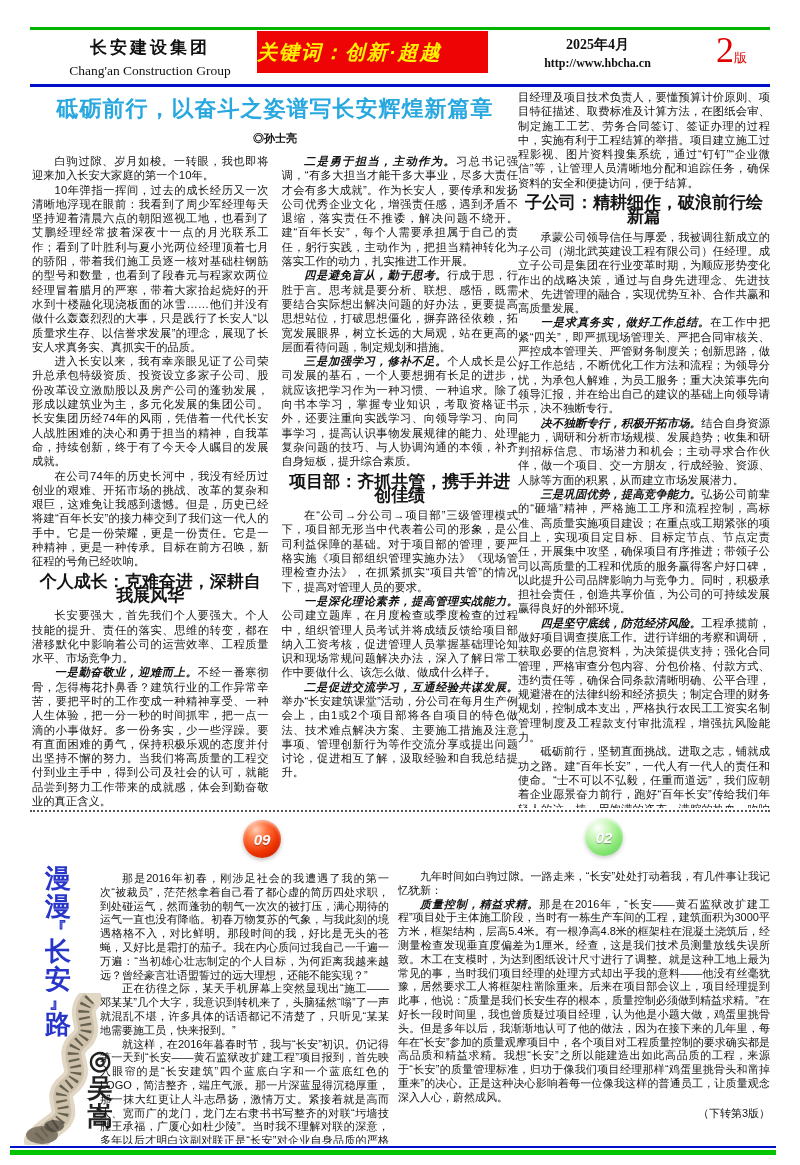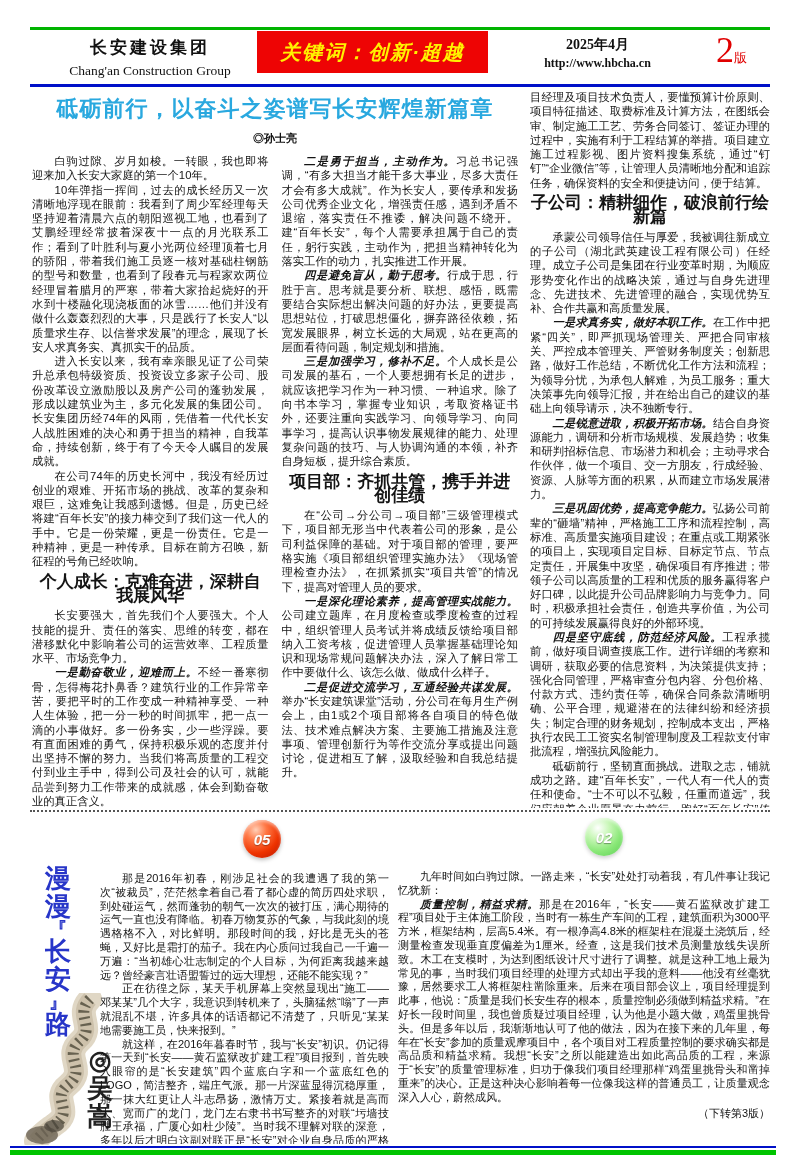--- a/index.html
+++ b/index.html
@@ -9,31 +9,31 @@
   .rule{position:absolute;}
   .top-green{left:30px;top:27px;width:740px;height:3px;background:#00B400;}
   .head-blue{left:30px;top:84px;width:740px;height:3px;background:#0010C8;}
   .bot-blue{left:10px;top:1146px;width:766px;height:2px;background:#0010C8;}
   .bot-green{left:10px;top:1150px;width:766px;height:5px;background:#00C400;}
   
   .masthead{position:absolute;left:52px;top:36px;width:196px;text-align:center;}
   .org-cn{font-size:17px;font-weight:bold;letter-spacing:3px;}
   .org-en{font-family:"Liberation Serif",serif;font-size:13.5px;margin-top:4px;}
   .kw-box{position:absolute;left:257px;top:31px;width:231px;height:42px;background:#EE0404;
-          display:flex;align-items:center;justify-content:center;}
+          display:flex;align-items:center;justify-content:flex-start;}
   .kw-text{color:#FFF200;font-weight:bold;font-style:italic;font-size:20px;letter-spacing:2px;}
   .date-block{position:absolute;left:495px;top:36px;width:205px;text-align:center;
               font-family:"Liberation Serif",serif;font-weight:bold;}
   .date-line{font-size:14px;}
   .url-line{font-size:12px;margin-top:2px;}
   .pagenum{position:absolute;left:716px;top:32px;display:flex;align-items:flex-end;color:#E00000;}
   .pn-big{font-family:"Liberation Serif",serif;font-size:36px;line-height:36px;}
   .pn-suffix{font-size:13px;line-height:20px;}
   
-  .art1{position:absolute;left:32px;top:90px;width:738px;height:718px;display:flex;gap:12px;}
+  .art1{position:absolute;left:32px;top:90px;width:738px;height:718px;display:flex;}
   .left-group{width:486px;display:flex;flex-direction:column;}
   .art1-title{text-align:center;font-weight:bold;font-size:22px;letter-spacing:1px;color:#29A8DF;margin-top:4px;}
   .art1-author{text-align:center;font-size:11px;font-weight:bold;margin:7px 0 8px 0;}
   .cols2{display:flex;gap:13px;flex:1;overflow:hidden;}
   .tcol{flex:1;overflow:hidden;}
   .col3{flex:1;overflow:hidden;}
   .bodytext{font-size:11.3px;line-height:14.3px;text-align:justify;color:#141414;}
   .bodytext p{margin:0;text-indent:2em;}
   .bodytext p.noindent{text-indent:0;}
   .sub{font-weight:bold;text-align:center;font-size:17px;margin:6px 0 5px 0;}
@@ -115,31 +115,31 @@
             <p>在“公司→分公司→项目部”三级管理模式下，项目部无形当中代表着公司的形象，是公司利益保障的基础。对于项目部的管理，要严格实施《项目部组织管理实施办法》《现场管理检查办法》，在抓紧抓实“项目共管”的情况下，提高对管理人员的要求。</p>
             <p><span class="lead">一是深化理论素养，提高管理实战能力。</span>公司建立题库，在月度检查或季度检查的过程中，组织管理人员考试并将成绩反馈给项目部纳入工资考核，促进管理人员掌握基础理论知识和现场常规问题解决办法，深入了解日常工作中要做什么、该怎么做、做成什么样子。</p>
             <p><span class="lead">二是促进交流学习，互通经验共谋发展。</span>举办“长安建筑课堂”活动，分公司在每月生产例会上，由1或2个项目部将各自项目的特色做法、技术难点解决方案、主要施工措施及注意事项、管理创新行为等作交流分享或提出问题讨论，促进相互了解，汲取经验和自我总结提升。</p>
           </div>
       </div>
     </div>
     <div class="col3 bodytext">
         <p class="noindent">目经理及项目技术负责人，要懂预算计价原则、项目特征描述、取费标准及计算方法，在图纸会审、制定施工工艺、劳务合同签订、签证办理的过程中，实施有利于工程结算的举措。项目建立施工过程影视、图片资料搜集系统，通过“钉钉”“企业微信”等，让管理人员清晰地分配和追踪任务，确保资料的安全和便捷访问，便于结算。</p>
         <div class="sub">子公司：精耕细作，破浪前行绘新篇</div>
         <p>承蒙公司领导信任与厚爱，我被调往新成立的子公司（湖北武英建设工程有限公司）任经理。成立子公司是集团在行业变革时期，为顺应形势变化作出的战略决策，通过与自身先进理念、先进技术、先进管理的融合，实现优势互补、合作共赢和高质量发展。</p>
-        <p><span class="lead">一是求真务实，做好本职工作。</span>在工作中把紧“四关”，即严抓现场管理关、严把合同审核关、严控成本管理关、严管财务制度关；创新思路，做好工作总结，不断优化工作方法和流程；为领导分忧，为承包人解难，为员工服务；重大决策事先向领导汇报，并在给出自己的建议的基础上向领导请示，决不独断专行。</p>
-        <p><span class="lead">二是锐意进取，积极开拓市场。</span>结合自身资源能力，调研和分析市场规模、发展趋势；收集和研判招标信息、市场潜力和机会；主动寻求合作伙伴，做一个项目、交一方朋友，行成经验、资源、人脉等方面的积累，从而建立市场发展潜力。</p>
+        <p><span class="lead">一是求真务实，做好工作总结。</span>在工作中把紧“四关”，即严抓现场管理关、严把合同审核关、严控成本管理关、严管财务制度关；创新思路，做好工作总结，不断优化工作方法和流程；为领导分忧，为承包人解难，为员工服务；重大决策事先向领导汇报，并在给出自己的建议的基础上向领导请示，决不独断专行。</p>
+        <p><span class="lead">决不独断专行，积极开拓市场。</span>结合自身资源能力，调研和分析市场规模、发展趋势；收集和研判招标信息、市场潜力和机会；主动寻求合作伙伴，做一个项目、交一方朋友，行成经验、资源、人脉等方面的积累，从而建立市场发展潜力。</p>
         <p><span class="lead">三是巩固优势，提高竞争能力。</span>弘扬公司前辈的“砸墙”精神，严格施工工序和流程控制，高标准、高质量实施项目建设；在重点或工期紧张的项目上，实现项目定目标、目标定节点、节点定责任，开展集中攻坚，确保项目有序推进；带领子公司以高质量的工程和优质的服务赢得客户好口碑，以此提升公司品牌影响力与竞争力。同时，积极承担社会责任，创造共享价值，为公司的可持续发展赢得良好的外部环境。</p>
         <p><span class="lead">四是坚守底线，防范经济风险。</span>工程承揽前，做好项目调查摸底工作。进行详细的考察和调研，获取必要的信息资料，为决策提供支持；强化合同管理，严格审查分包内容、分包价格、付款方式、违约责任等，确保合同条款清晰明确、公平合理，规避潜在的法律纠纷和经济损失；制定合理的财务规划，控制成本支出，严格执行农民工工资实名制管理制度及工程款支付审批流程，增强抗风险能力。</p>
         <p>砥砺前行，坚韧直面挑战。进取之志，铺就成功之路。建“百年长安”，一代人有一代人的责任和使命。“士不可以不弘毅，任重而道远”，我们应朝着企业愿景奋力前行，跑好“百年长安”传给我们年轻人的这一棒，用饱满的姿态、满腔的热血，吹响新征程的奋斗号角。以梦为马，不负韶华，以奋斗之姿谱写长安辉煌新篇章！</p>
       </div>
   </div>
 
   <div class="mid-divider"></div>
 
-  <div class="badge badge1">05</div>
+  <div class="badge badge1">09</div>
   <div class="badge badge2">02</div>
 
   <div class="vtitle">
       <span class="vchar">漫</span>
       <span class="vchar">漫</span>
       <span class="vbracket">『</span>
       <span class="vchar">长</span>
       <span class="vchar">安</span>
       <span class="vbracket">』</span>
       <span class="vchar">路</span>

